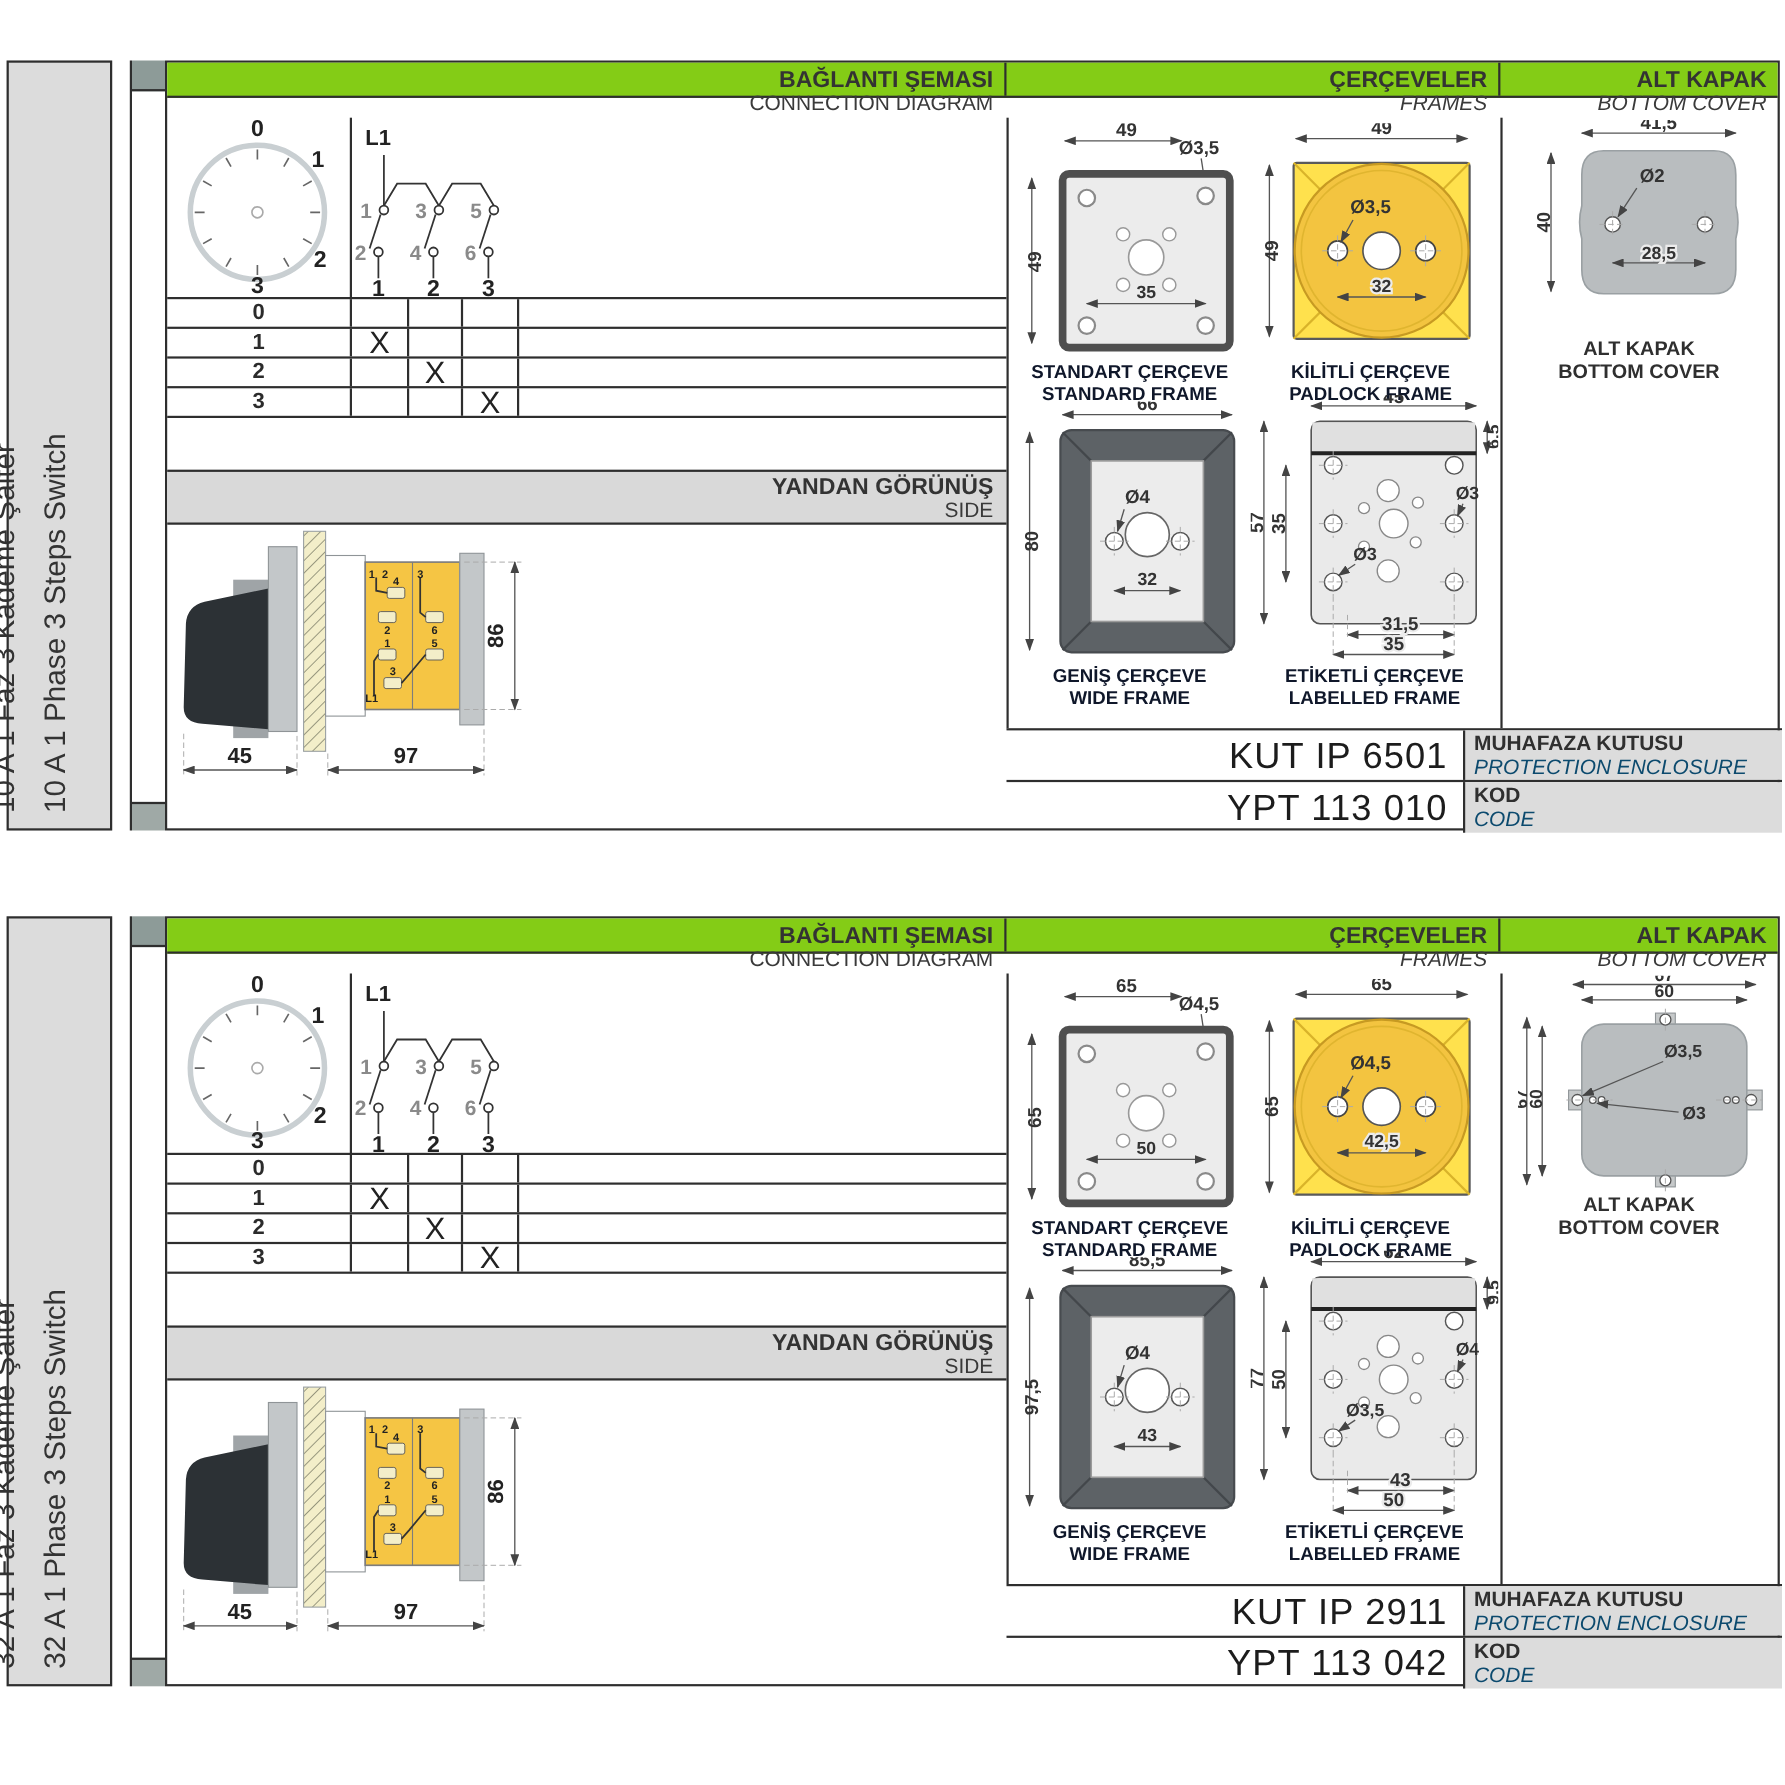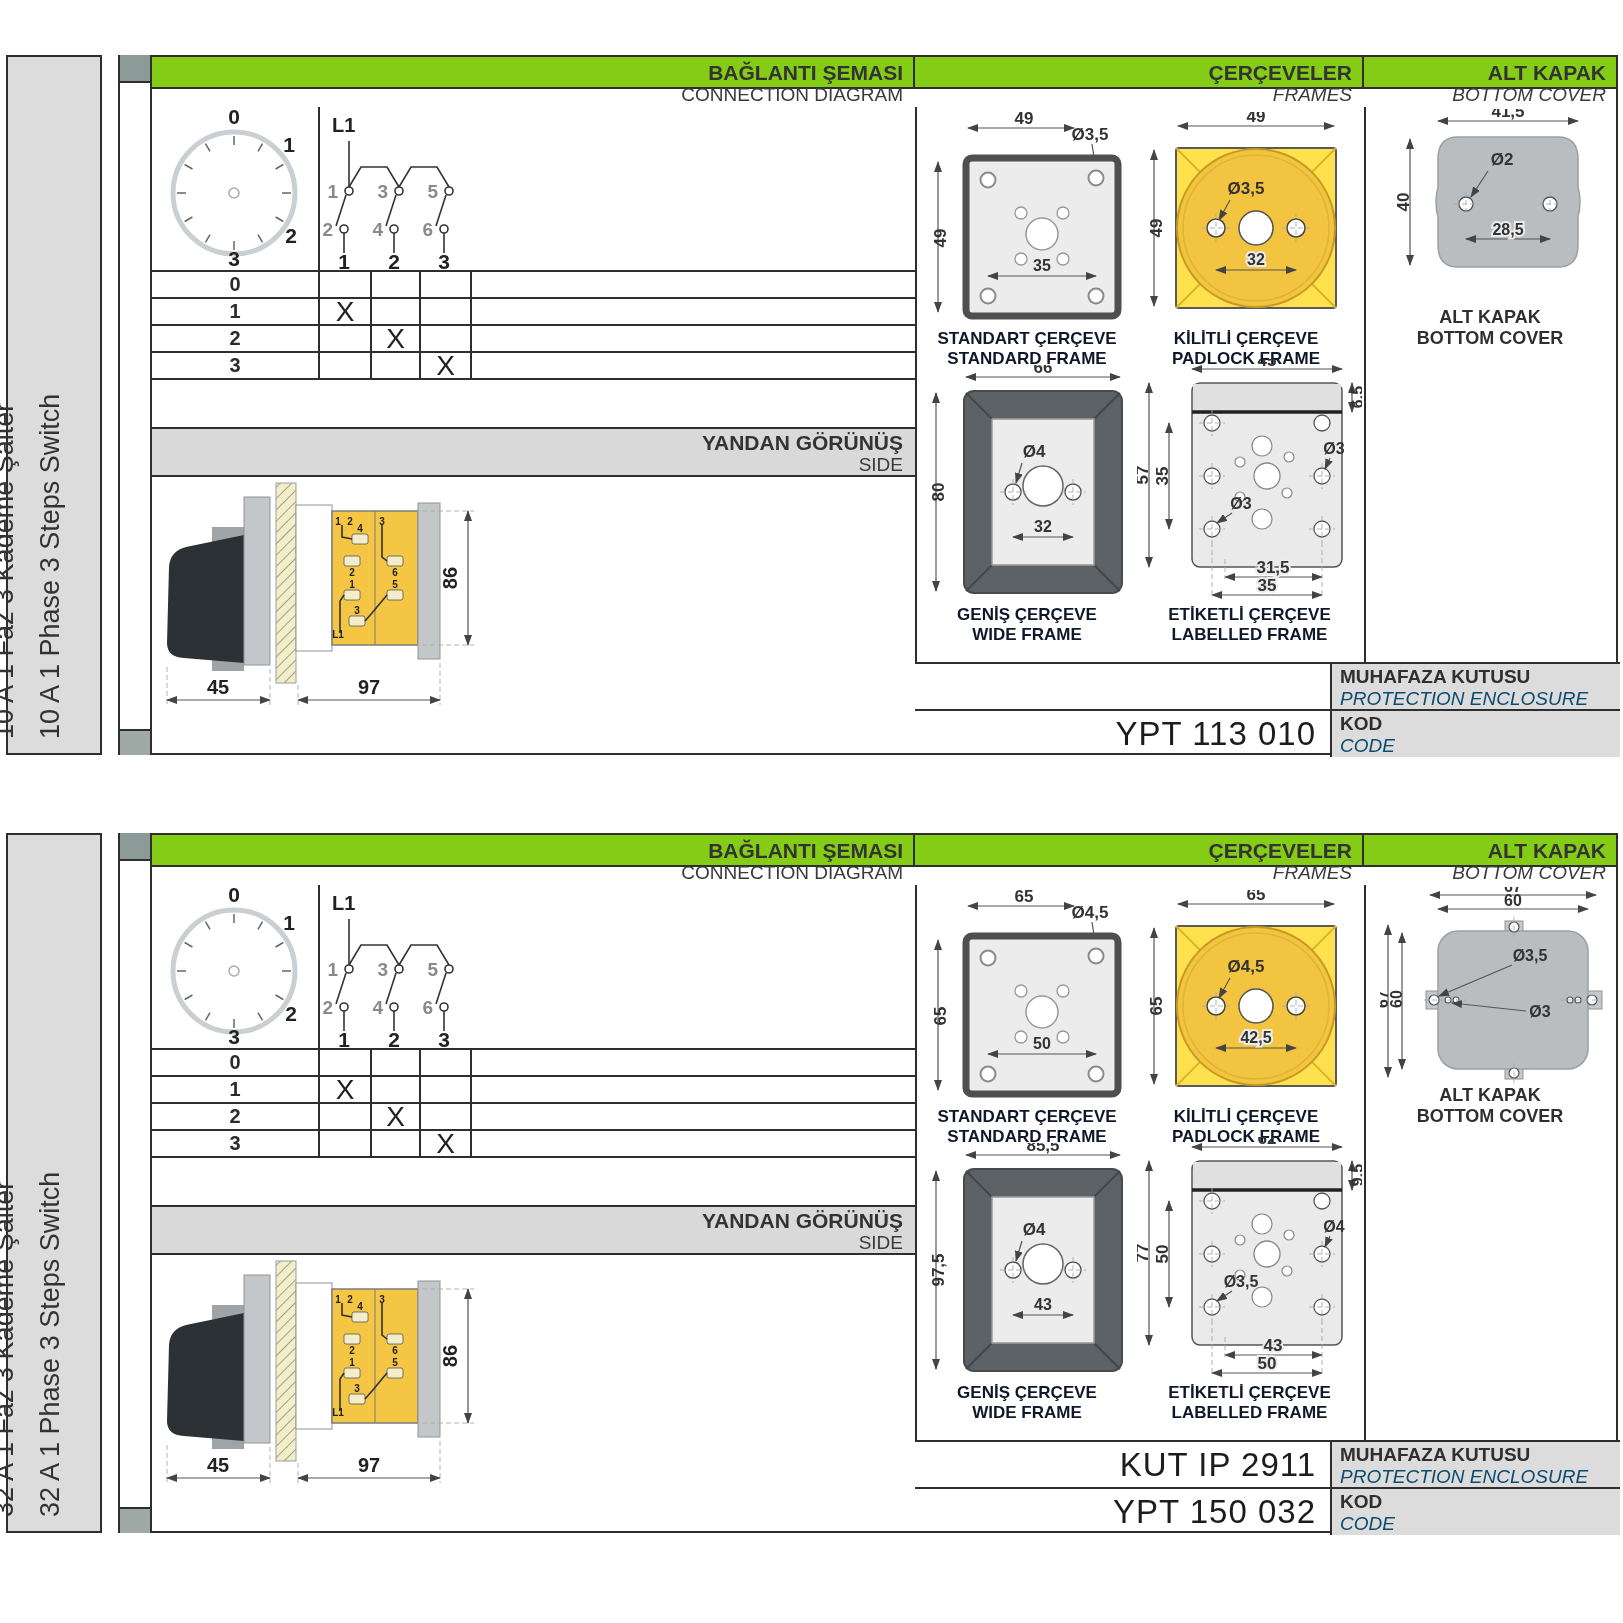--- a/index.html
+++ b/index.html
@@ -429,20 +429,21 @@
         <text class="ds halo" x="128" y="126" text-anchor="middle">28,5</text>
       </svg>
     </div>
 
     <div class="cover-cap">
       <div>ALT KAPAK</div>
           <div>BOTTOM COVER</div>
     </div>
 
     <div class="enc-row r1">
+      <div class="code-cell">KUT IP 6501</div>
       <div class="enc-label">
         <div class="el-tr">MUHAFAZA KUTUSU</div>
         <div class="el-en">PROTECTION ENCLOSURE</div>
       </div>
     </div>
     <div class="enc-row r2">
       <div class="code-cell">YPT 113 010</div>
       <div class="enc-label">
         <div class="el-tr">KOD</div>
         <div class="el-en">CODE</div>
@@ -826,21 +827,21 @@
     </div>
 
     <div class="enc-row r1">
       <div class="code-cell">KUT IP 2911</div>
       <div class="enc-label">
         <div class="el-tr">MUHAFAZA KUTUSU</div>
         <div class="el-en">PROTECTION ENCLOSURE</div>
       </div>
     </div>
     <div class="enc-row r2">
-      <div class="code-cell">YPT 150 032</div>
+      <div class="code-cell">YPT 113 042</div>
       <div class="enc-label">
         <div class="el-tr">KOD</div>
         <div class="el-en">CODE</div>
       </div>
     </div>
 
   </div>
 </section>
 </div>
 

